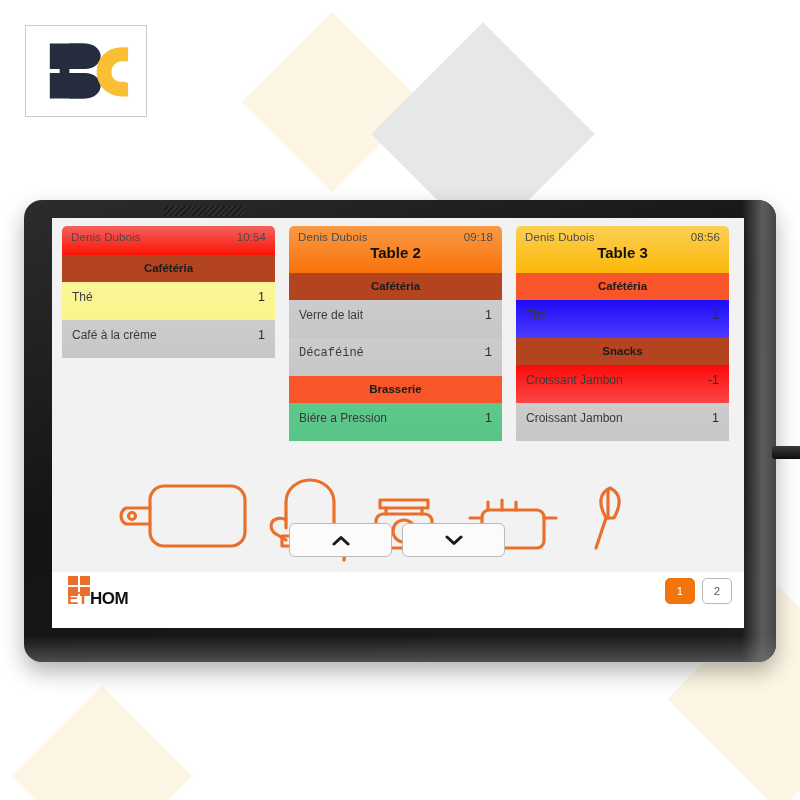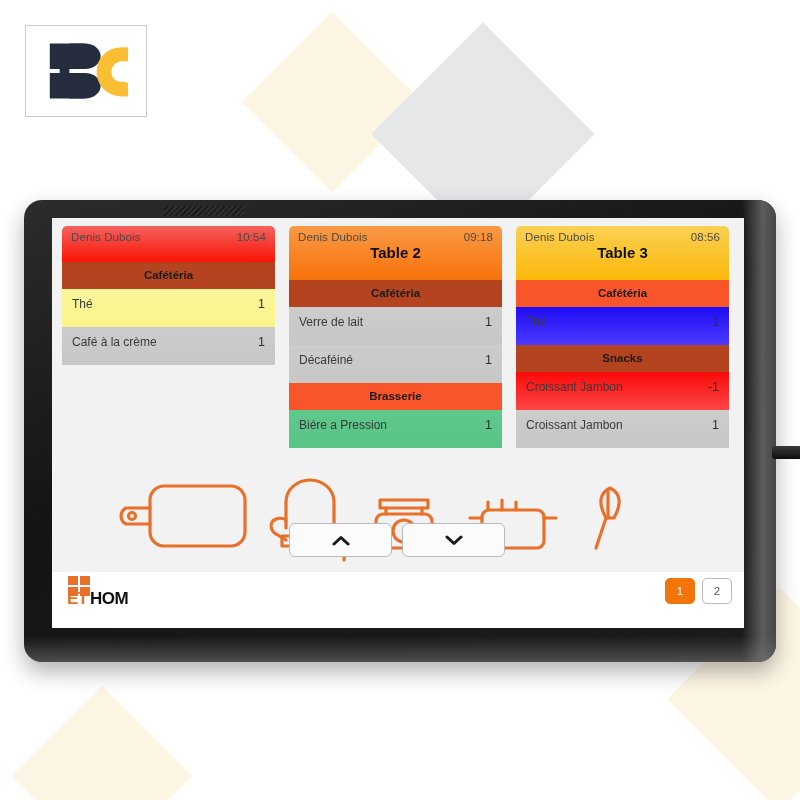--- a/index.html
+++ b/index.html
@@ -82,21 +82,21 @@
   
   #columns {
     position: absolute; left: 10px; top: 8px;
     width: 672px; height: 360px;
     display: flex; gap: 14px;
   }
   .ticket { width: 213px; display: flex; flex-direction: column; align-self: flex-start; }
 
   .tk-head {
     border-radius: 5px 5px 0 0;
-    padding: 5px 9px 19px 9px;
+    padding: 5px 9px 12px 9px;
     position: relative;
     z-index: 2;
   }
   .tk-head-top { display: flex; justify-content: space-between; align-items: baseline; }
   .tk-waiter { font-size: 11.5px; color: #4a4a4a; letter-spacing: .1px; }
   .tk-time   { font-size: 11.5px; color: #4a4a4a; letter-spacing: .1px; }
   .tk-title  { text-align: center; font-size: 15px; font-weight: bold; color: #111; margin-top: 1px; }
 
   .tk-sect {
     text-align: center; font-size: 11.5px; font-weight: bold; color: #1b1b1b;
@@ -234,21 +234,21 @@
                   <span class="tk-waiter">Denis Dubois</span>
                   <span class="tk-time">09:18</span>
                 </div>
                 <div class="tk-title">Table 2</div>
               </div>
               <div class="tk-sect" style="background: rgb(180, 68, 31);">Cafétéria</div>
               <div class="tk-row" style="background: linear-gradient(rgb(204, 204, 204), rgb(199, 199, 199));">
                 <div class="nm">Verre de lait</div>
                 <div class="qty">1</div>
               </div>
-              <div class="tk-row" style="background: linear-gradient(rgb(204, 204, 204), rgb(199, 199, 199));">
+              <div class="tk-row" style="background: linear-gradient(rgb(204, 204, 204), rgb(199, 199, 199)); font-family: Liberation Mono, monospace;">
                 <div class="nm">Décaféiné</div>
                 <div class="qty">1</div>
               </div>
               <div class="tk-sect" style="background: rgb(249, 85, 43);">Brasserie</div>
               <div class="tk-row" style="background: linear-gradient(rgb(95, 201, 140), rgb(88, 196, 134));">
                 <div class="nm">Biére a Pression</div>
                 <div class="qty">1</div>
               </div>
             </div>
             <div class="ticket">

